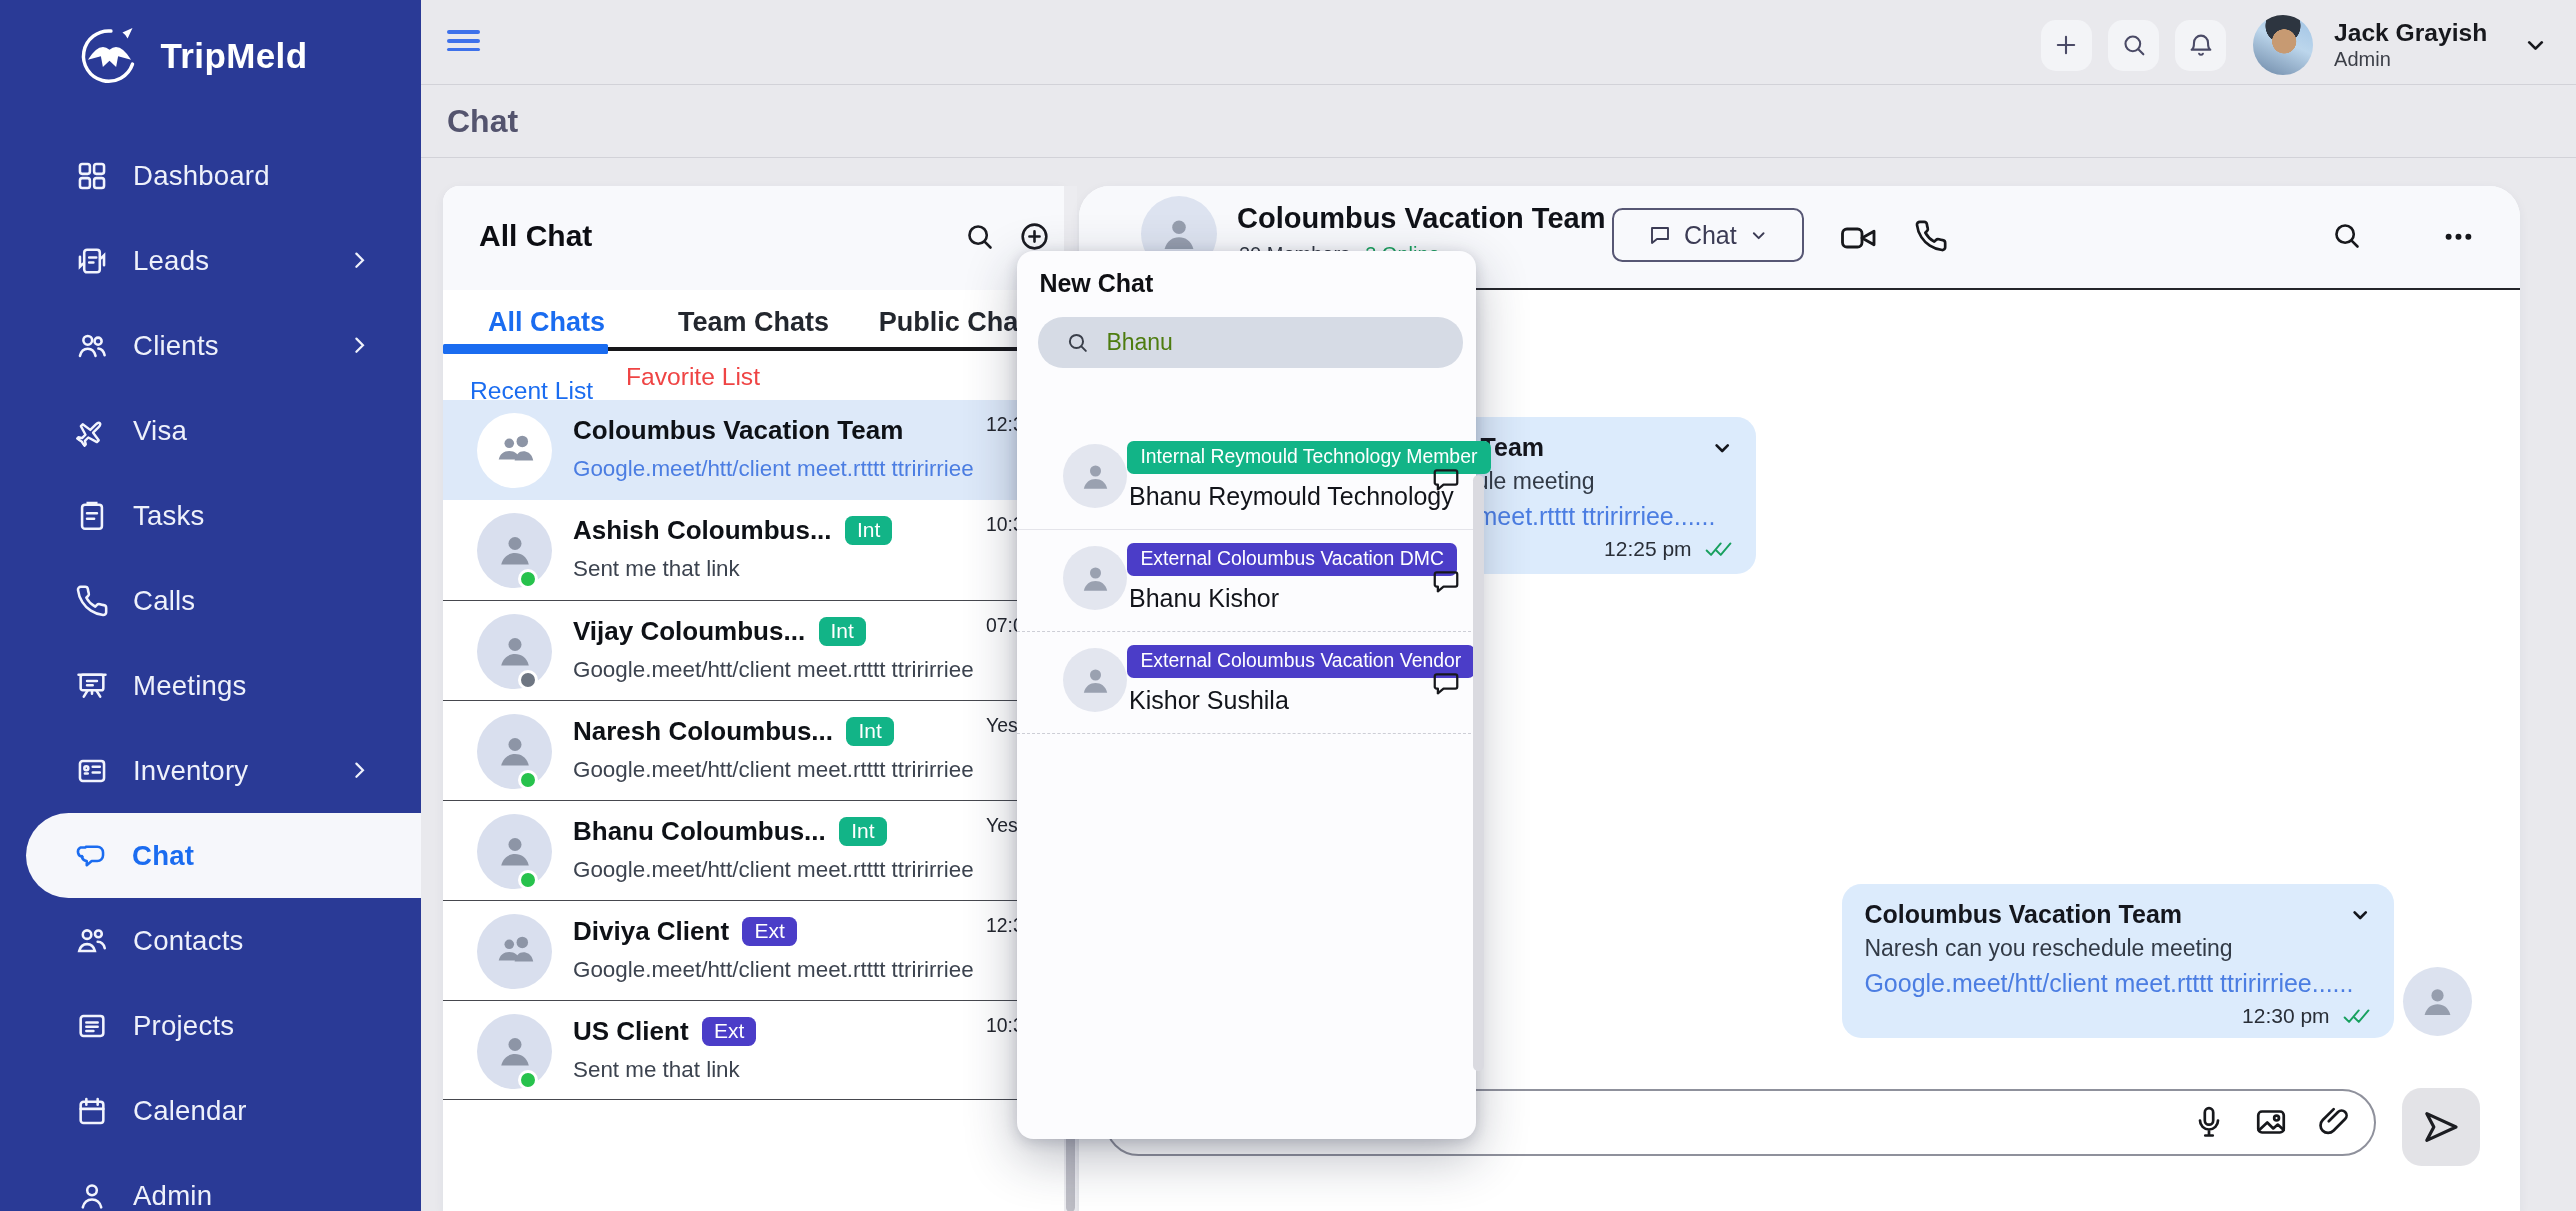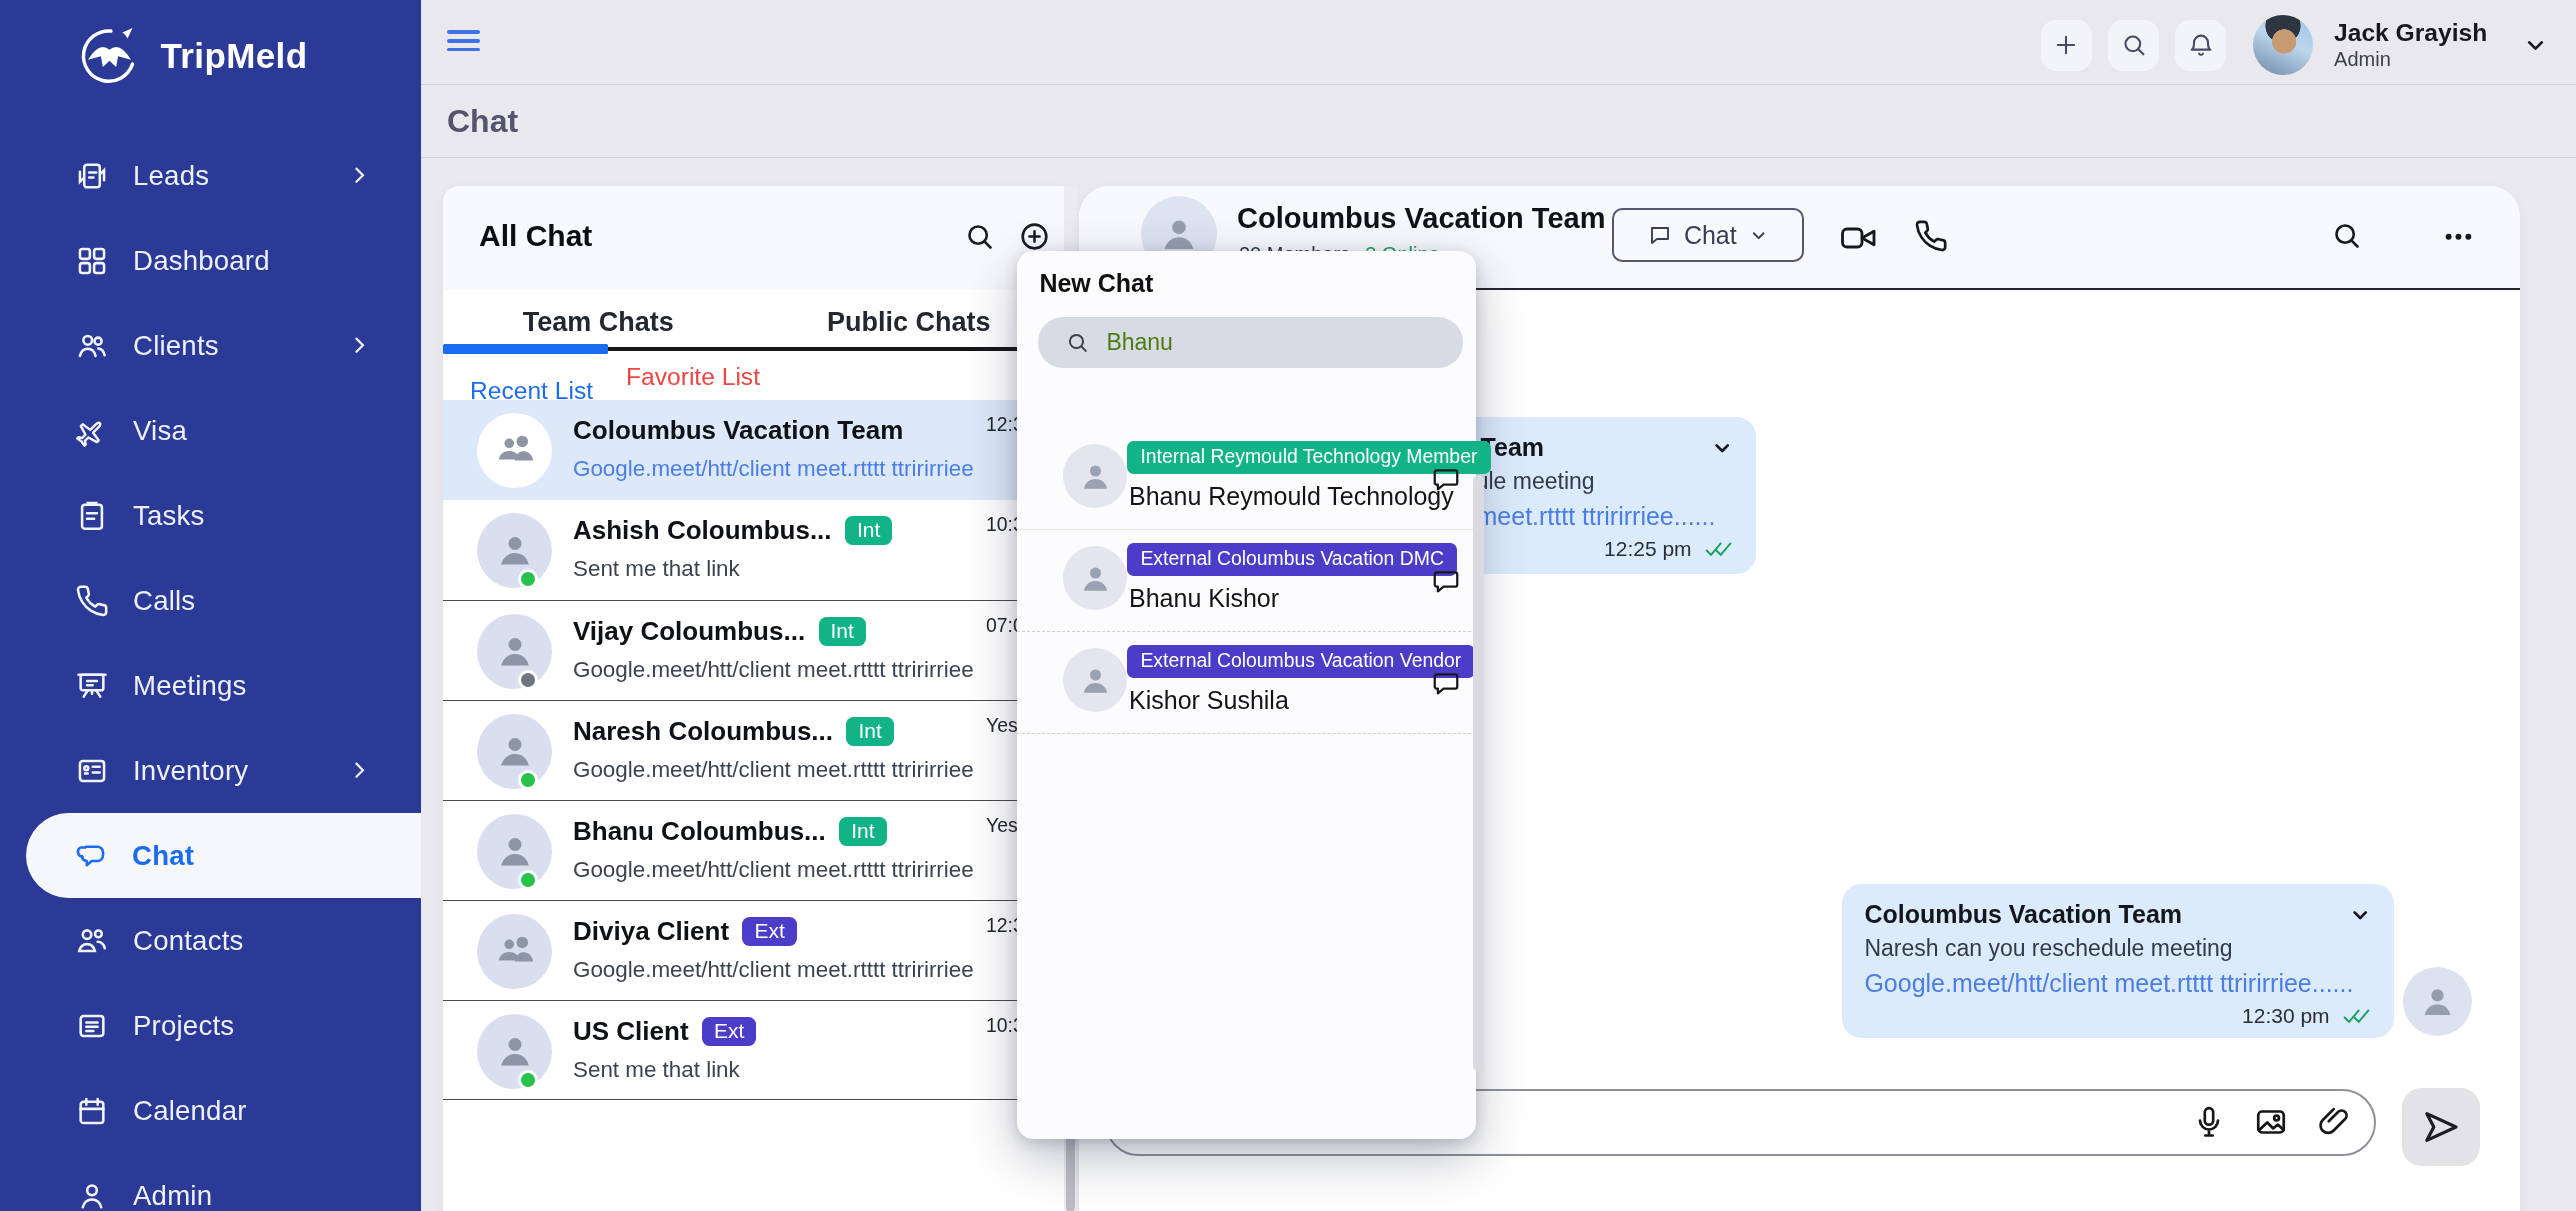--- a/index.html
+++ b/index.html
@@ -155,43 +155,43 @@
         <path d="M33 8l7-3.2-3.4 7.4-1.6-2.4z" fill="#ffffff" stroke="none"></path>
         <path d="M9 27 Q17 14 24 20 Q31 14 39 27 L30 24.5 L28.6 32 L24 27.6 L19.4 32 L18 24.5 Z" fill="#ffffff" stroke="none"></path>
       </svg>
     </span>
     <span class="logo-text">TripMeld</span>
   </div>
 
   <div class="nav">
     <div class="nav-item">
       <span class="nv-ic">
-          <svg viewBox="0 0 24 24" fill="none" stroke="currentColor" stroke-width="1.8" stroke-linecap="round">
-            <rect x="6.5" y="4" width="11" height="16" rx="2"></rect>
-            <path d="M10 9.5h5M10 13h3"></path>
-            <path d="M3.5 9v7l2-2M20.5 15V8l-2 2"></path>
-          </svg>
-        </span>
-      <span class="nv-label">Leads</span>
-      <span class="nv-chev">
-          <svg viewBox="0 0 24 24" fill="none" stroke="currentColor" stroke-width="2.4" stroke-linecap="round">
-            <path d="M9 5l7 7-7 7"></path>
-          </svg>
-        </span>
-    </div>
-    <div class="nav-item">
-      <span class="nv-ic">
           <svg viewBox="0 0 24 24" fill="none" stroke="currentColor" stroke-width="1.8">
             <rect x="3.5" y="3.5" width="7" height="7" rx="1.6"></rect>
             <rect x="13.5" y="3.5" width="7" height="7" rx="1.6"></rect>
             <rect x="3.5" y="13.5" width="7" height="7" rx="1.6"></rect>
             <rect x="13.5" y="13.5" width="7" height="7" rx="1.6"></rect>
           </svg>
         </span>
       <span class="nv-label">Dashboard</span>
+    </div>
+    <div class="nav-item">
+      <span class="nv-ic">
+          <svg viewBox="0 0 24 24" fill="none" stroke="currentColor" stroke-width="1.8" stroke-linecap="round">
+            <rect x="6.5" y="4" width="11" height="16" rx="2"></rect>
+            <path d="M10 9.5h5M10 13h3"></path>
+            <path d="M3.5 9v7l2-2M20.5 15V8l-2 2"></path>
+          </svg>
+        </span>
+      <span class="nv-label">Leads</span>
+      <span class="nv-chev">
+          <svg viewBox="0 0 24 24" fill="none" stroke="currentColor" stroke-width="2.4" stroke-linecap="round">
+            <path d="M9 5l7 7-7 7"></path>
+          </svg>
+        </span>
     </div>
     <div class="nav-item">
       <span class="nv-ic">
           <svg viewBox="0 0 24 24" fill="none" stroke="currentColor" stroke-width="1.8" stroke-linecap="round">
             <circle cx="9" cy="8" r="3.1"></circle>
             <path d="M3.5 19c.8-3.4 3-5 5.5-5s4.7 1.6 5.5 5"></path>
             <circle cx="16.3" cy="8.6" r="2.5"></circle>
             <path d="M16.5 13.8c2.2.3 3.8 1.8 4.4 4.7"></path>
           </svg>
         </span>
@@ -356,20 +356,21 @@
       </span>
     <span class="lp-ic lp-add">
         <svg viewBox="0 0 24 24" fill="none" stroke="currentColor" stroke-width="1.9" stroke-linecap="round">
           <circle cx="12" cy="12" r="8.6"></circle>
           <path d="M12 8.3v7.4M8.3 12h7.4"></path>
         </svg>
       </span>
   </div>
 
   <div class="tabs">
+    <div class="tab active">All Chats</div>
     <div class="tab">Team Chats</div>
     <div class="tab">Public Chats</div>
     <div class="blackline"></div>
     <div class="underline"></div>
   </div>
 
   <div class="subtabs">
     <span class="subtab active">Recent List</span>
     <span class="subtab">Favorite List</span>
   </div>

